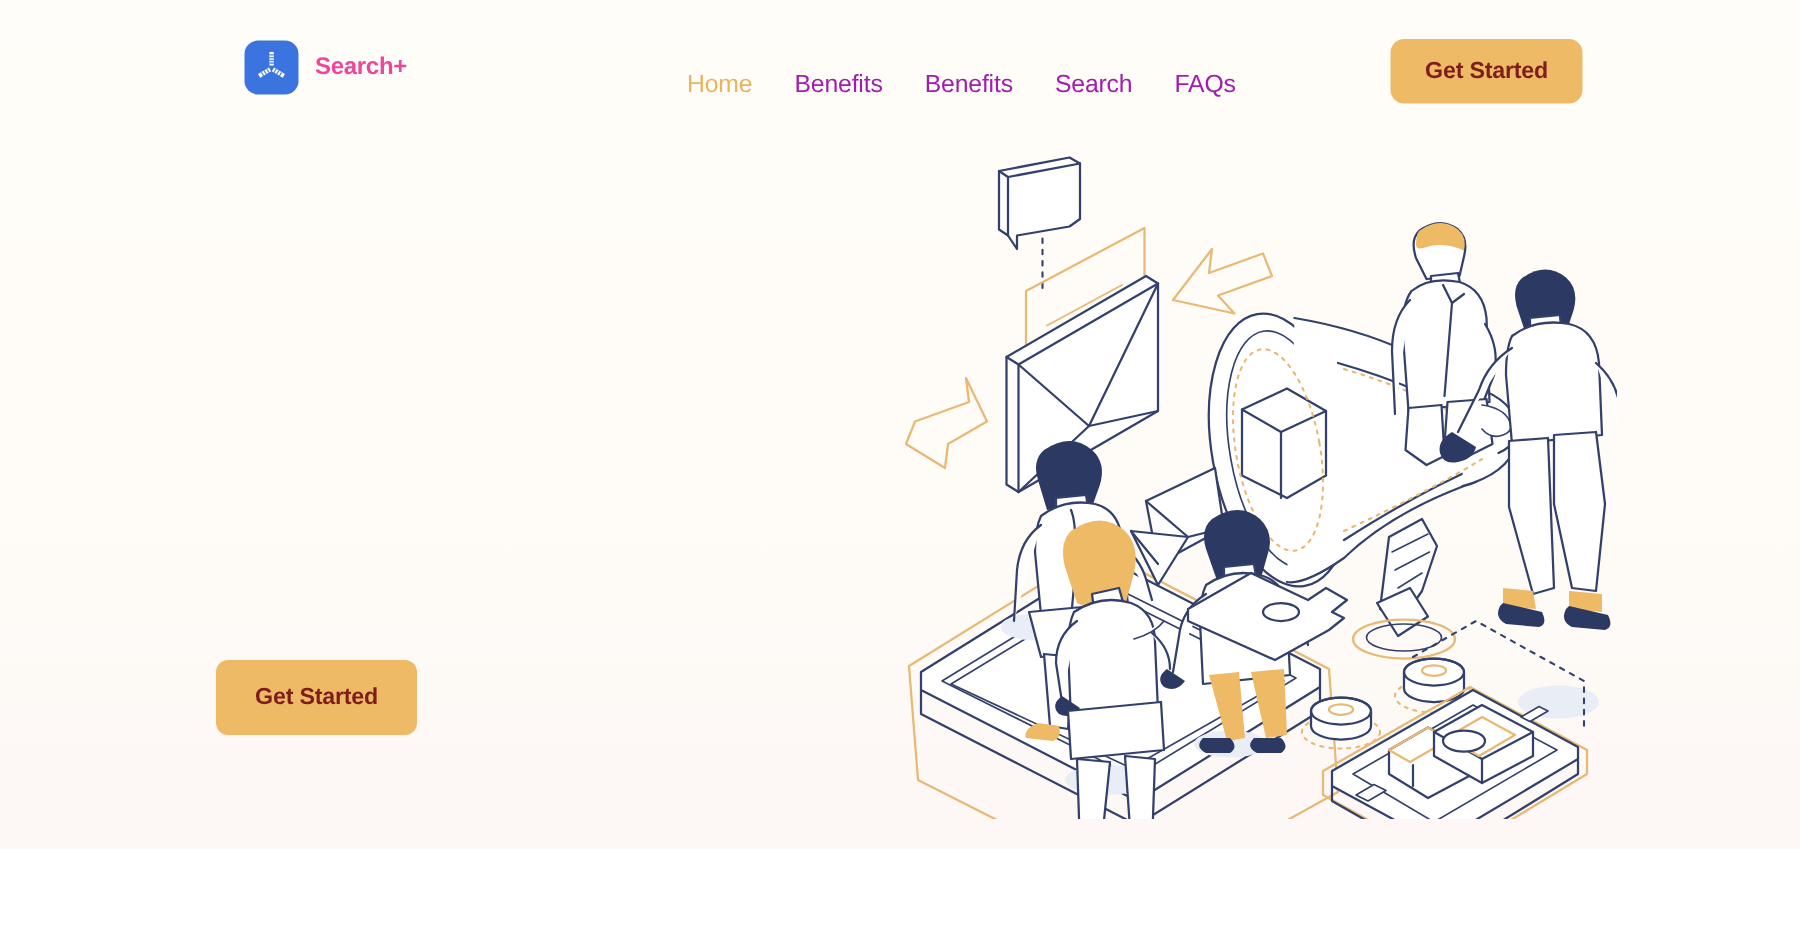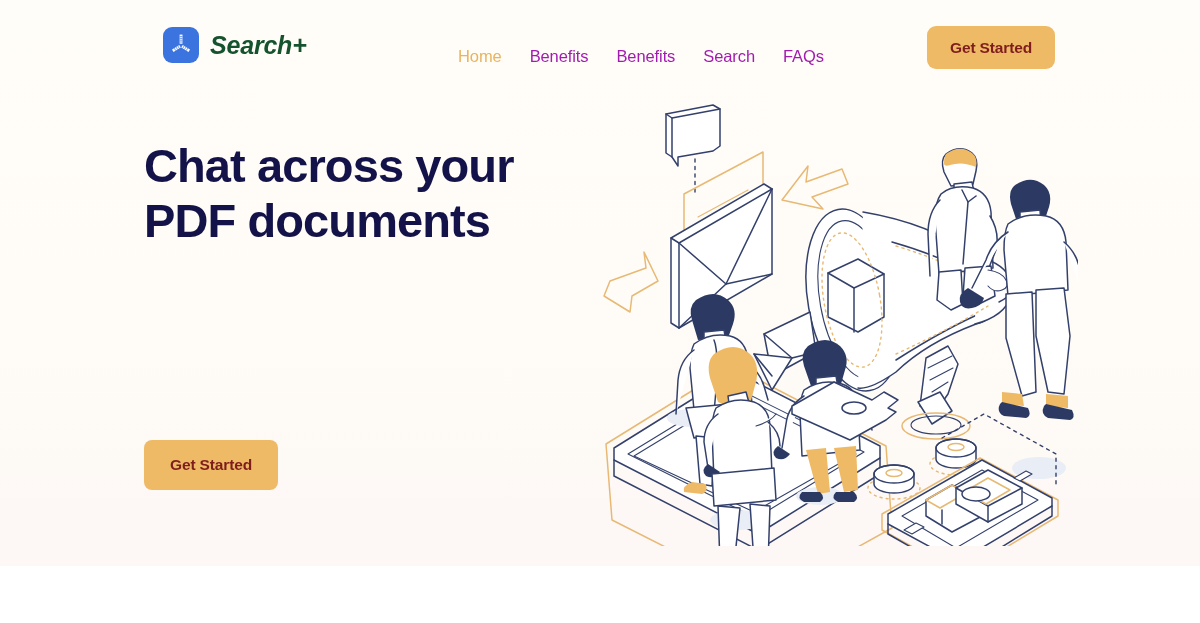--- a/index.html
+++ b/index.html
@@ -59,27 +59,26 @@
     height: 36px;
     border-radius: 9px;
     background: #3b74df;
     display: flex;
     align-items: center;
     justify-content: center;
     flex: none;
   }
 
   .brand-name {
-    font-size: 25px;
+    font-size: 16px;
     font-weight: 700;
-    color: #14532d;
+    color: #ec4899;
     letter-spacing: -0.2px;
     line-height: 1;
     white-space: nowrap;
-    font-style: italic;
   }
 
   .nav {
     position: absolute;
     left: 458px;
     top: 48px;
     display: flex;
     align-items: center;
     gap: 28px;
   }
@@ -198,21 +197,20 @@
       <a class="nav-link" href="#">Benefits</a>
       <a class="nav-link" href="#">Benefits</a>
       <a class="nav-link" href="#">Search</a>
       <a class="nav-link" href="#">FAQs</a>
     </nav>
 
     <button class="btn btn-nav">Get Started</button>
   </header>
 
   <section class="hero-copy">
-    <h1 class="hero-title">Chat across your PDF documents</h1>
     <button class="btn btn-hero">Get Started</button>
   </section>
 
   <div class="hero-art">
     <svg viewBox="0 0 482 450" aria-hidden="true">
       <defs>
         <style>
           .ln  { fill:none; stroke:#33406b; stroke-width:1.5; stroke-linejoin:round; stroke-linecap:round; }
           .lnT { fill:none; stroke:#33406b; stroke-width:1.1; stroke-linejoin:round; stroke-linecap:round; }
           .gd  { fill:none; stroke:#e7b974; stroke-width:1.5; stroke-linejoin:round; stroke-linecap:round; }

